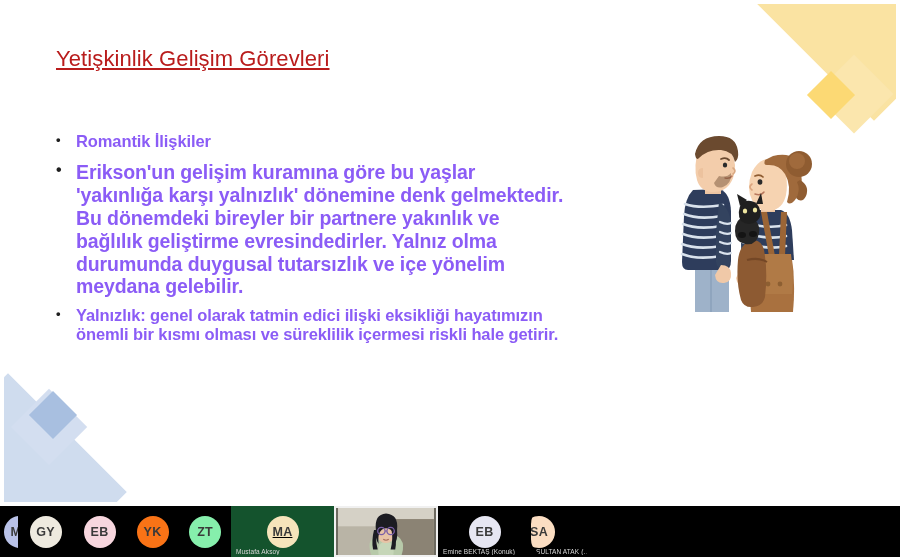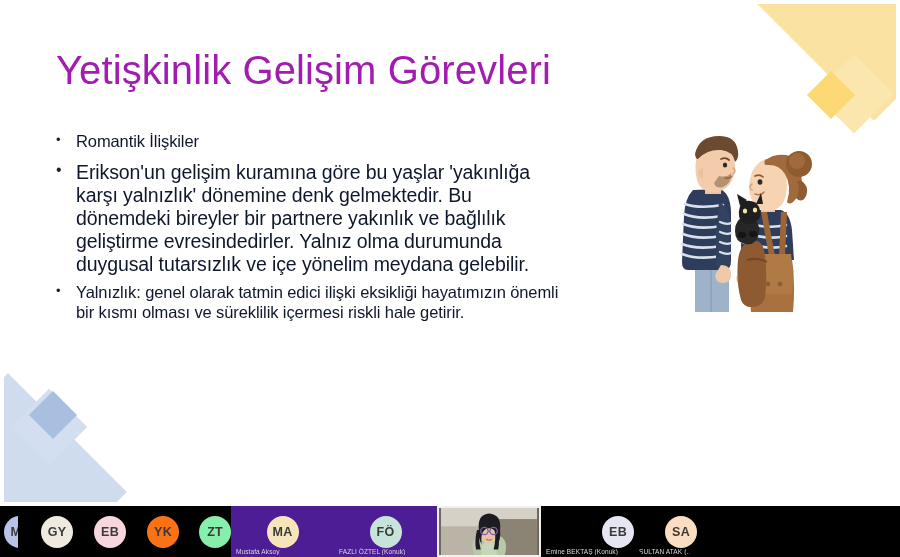--- a/index.html
+++ b/index.html
@@ -91,45 +91,46 @@
     height: 34px;
     background: #a8bfe0;
     transform: rotate(45deg);
   }
 
   
   .slide-title {
     position: absolute;
     left: 52px;
     top: 42px;
-    font-size: 40px;
+    font-size: 22px;
     font-weight: 400;
-    color: #a21caf;
+    color: #b91c1c;
     letter-spacing: 0.1px;
     line-height: 1.2;
     white-space: nowrap;
+    text-decoration: underline;
   }
 
   
   .bullet-list {
     position: absolute;
     left: 50px;
     top: 128px;
     width: 510px;
     list-style: none;
   }
 
   .bullet-item {
     position: relative;
     padding-left: 22px;
     margin-bottom: 8px;
     font-size: 19.5px;
     line-height: 1.17;
-    color: #0f172a;
-    font-weight: 400;
+    color: #8b5cf6;
+    font-weight: 700;
     letter-spacing: -0.1px;
   }
 
   .bullet-item::before {
     content: "\2022";
     position: absolute;
     left: 2px;
     top: -1px;
     font-size: 16px;
     color: #1f1f1f;
@@ -164,22 +165,22 @@
     position: relative;
     height: 51px;
     flex: 0 0 auto;
     overflow: hidden;
     background: #111111;
     display: flex;
     align-items: center;
     justify-content: center;
   }
 
-  .ptile.dark { background: #000000; justify-content: flex-end; }
-  .ptile.grey { background: #4c1d95; }
+  .ptile.dark { background: #000000; }
+  .ptile.grey { background: #14532d; text-decoration: underline; }
 
   .avatar {
     width: 32px;
     height: 32px;
     border-radius: 50%;
     display: flex;
     align-items: center;
     justify-content: center;
     font-size: 12.5px;
     font-weight: 600;
@@ -202,21 +203,21 @@
   }
 
   .ptile.video {
     background: #6d6a60;
     border: 2px solid #f0f0f0;
   }
   .ptile.video svg { display: block; width: 100%; height: 100%; }
 
   .ptile.cut-left { justify-content: flex-end; }
   .ptile.cut-left .avatar { margin-right: -18px; }
-  .ptile.cut-right { justify-content: flex-end; border-radius: 18px; }
+  .ptile.cut-right { justify-content: flex-start; border-radius: 18px; }
   .ptile.cut-right .avatar { margin-left: -8px; }
 </style>
 </head>
 <body>
 
 <div class="screen">
 
   <div class="slide-stage">
     <div class="slide">
 
@@ -364,24 +365,20 @@
     <div class="ptile dark" style="width:52px">
       <div class="avatar" style="background: #86efac;">ZT</div>
       <div class="pname"></div>
     </div>
 
     <div class="ptile grey" style="width:103px">
       <div class="avatar" style="background: rgb(246, 228, 187);">MA</div>
       <div class="pname">Mustafa  Aksoy</div>
     </div>
 
-    <div class="ptile grey" style="width:103px">
-      <div class="avatar" style="background: rgb(199, 228, 216);">FÖ</div>
-      <div class="pname">FAZLI ÖZTEL (Konuk)</div>
-    </div>
 
     <div class="ptile video" style="width:104px">
       <svg viewBox="0 0 104 51" xmlns="http://www.w3.org/2000/svg">
         <rect x="0" y="0" width="104" height="51" fill="#c9c4b8"></rect>
         <rect x="0" y="0" width="104" height="20" fill="#d5d1c6"></rect>
         <rect x="0" y="20" width="104" height="31" fill="#b9b4a6"></rect>
         <rect x="62" y="12" width="42" height="39" fill="#8b8374"></rect>
         <path d="M36 51 q-8 -22 16 -24 q24 2 17 24 z" fill="#b7c9a9"></path>
         <path d="M44 51 q-2 -14 8 -15 q10 1 8 15 z" fill="#c6d6b8"></path>
         <ellipse cx="52" cy="25" rx="11" ry="13" fill="#e8c3a6"></ellipse>

